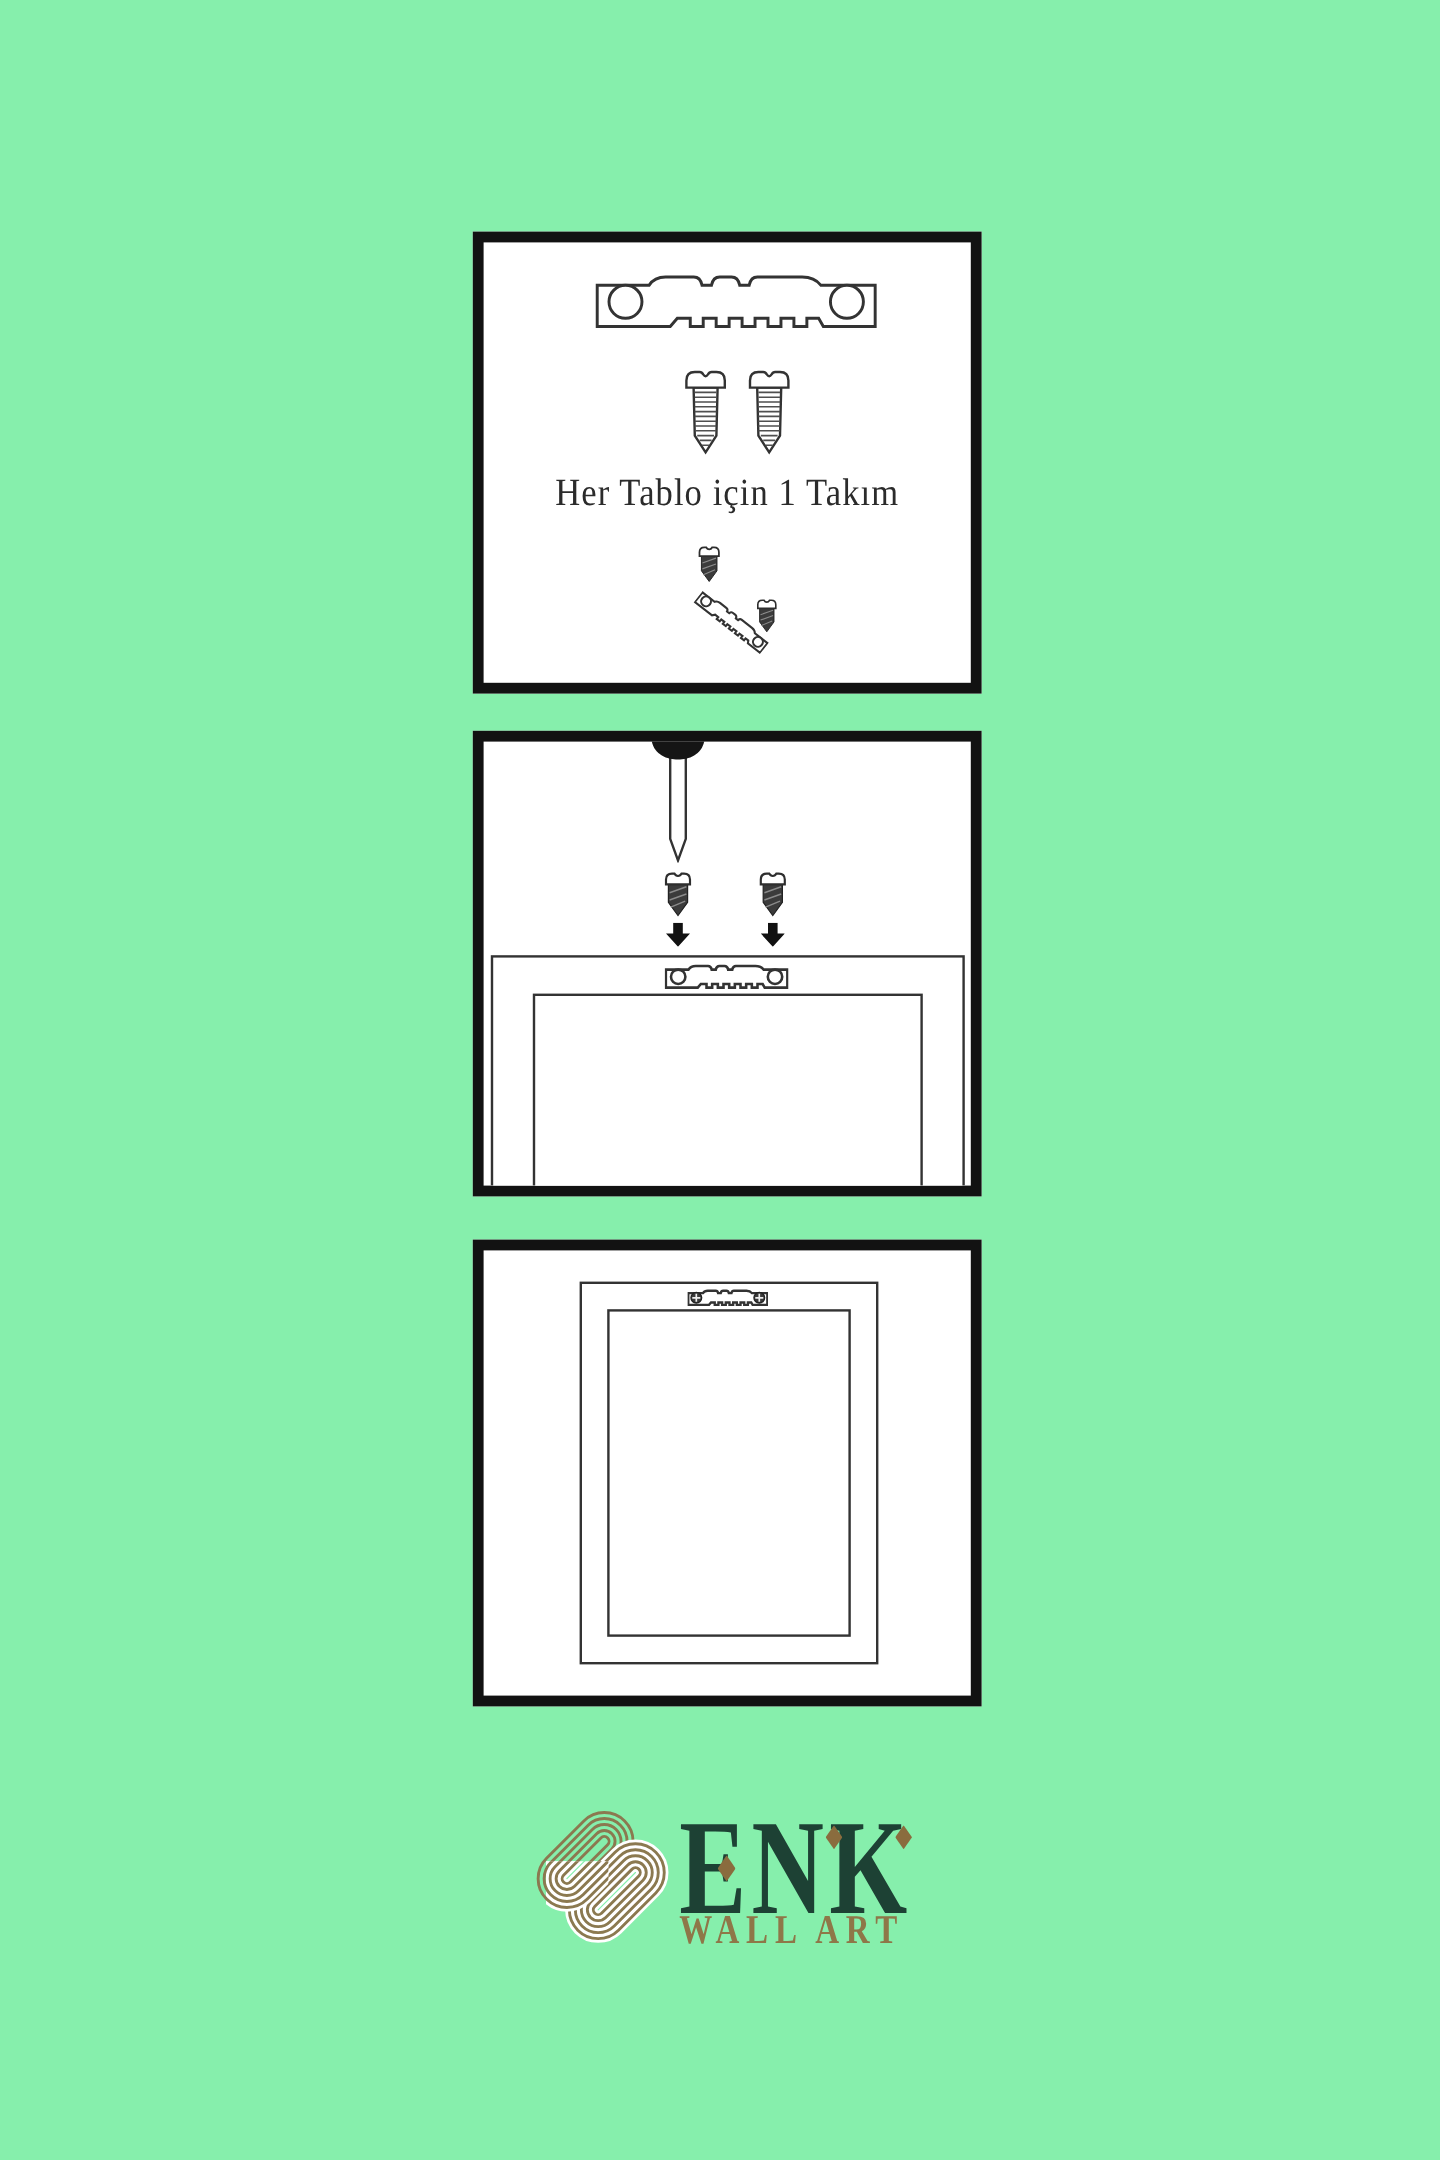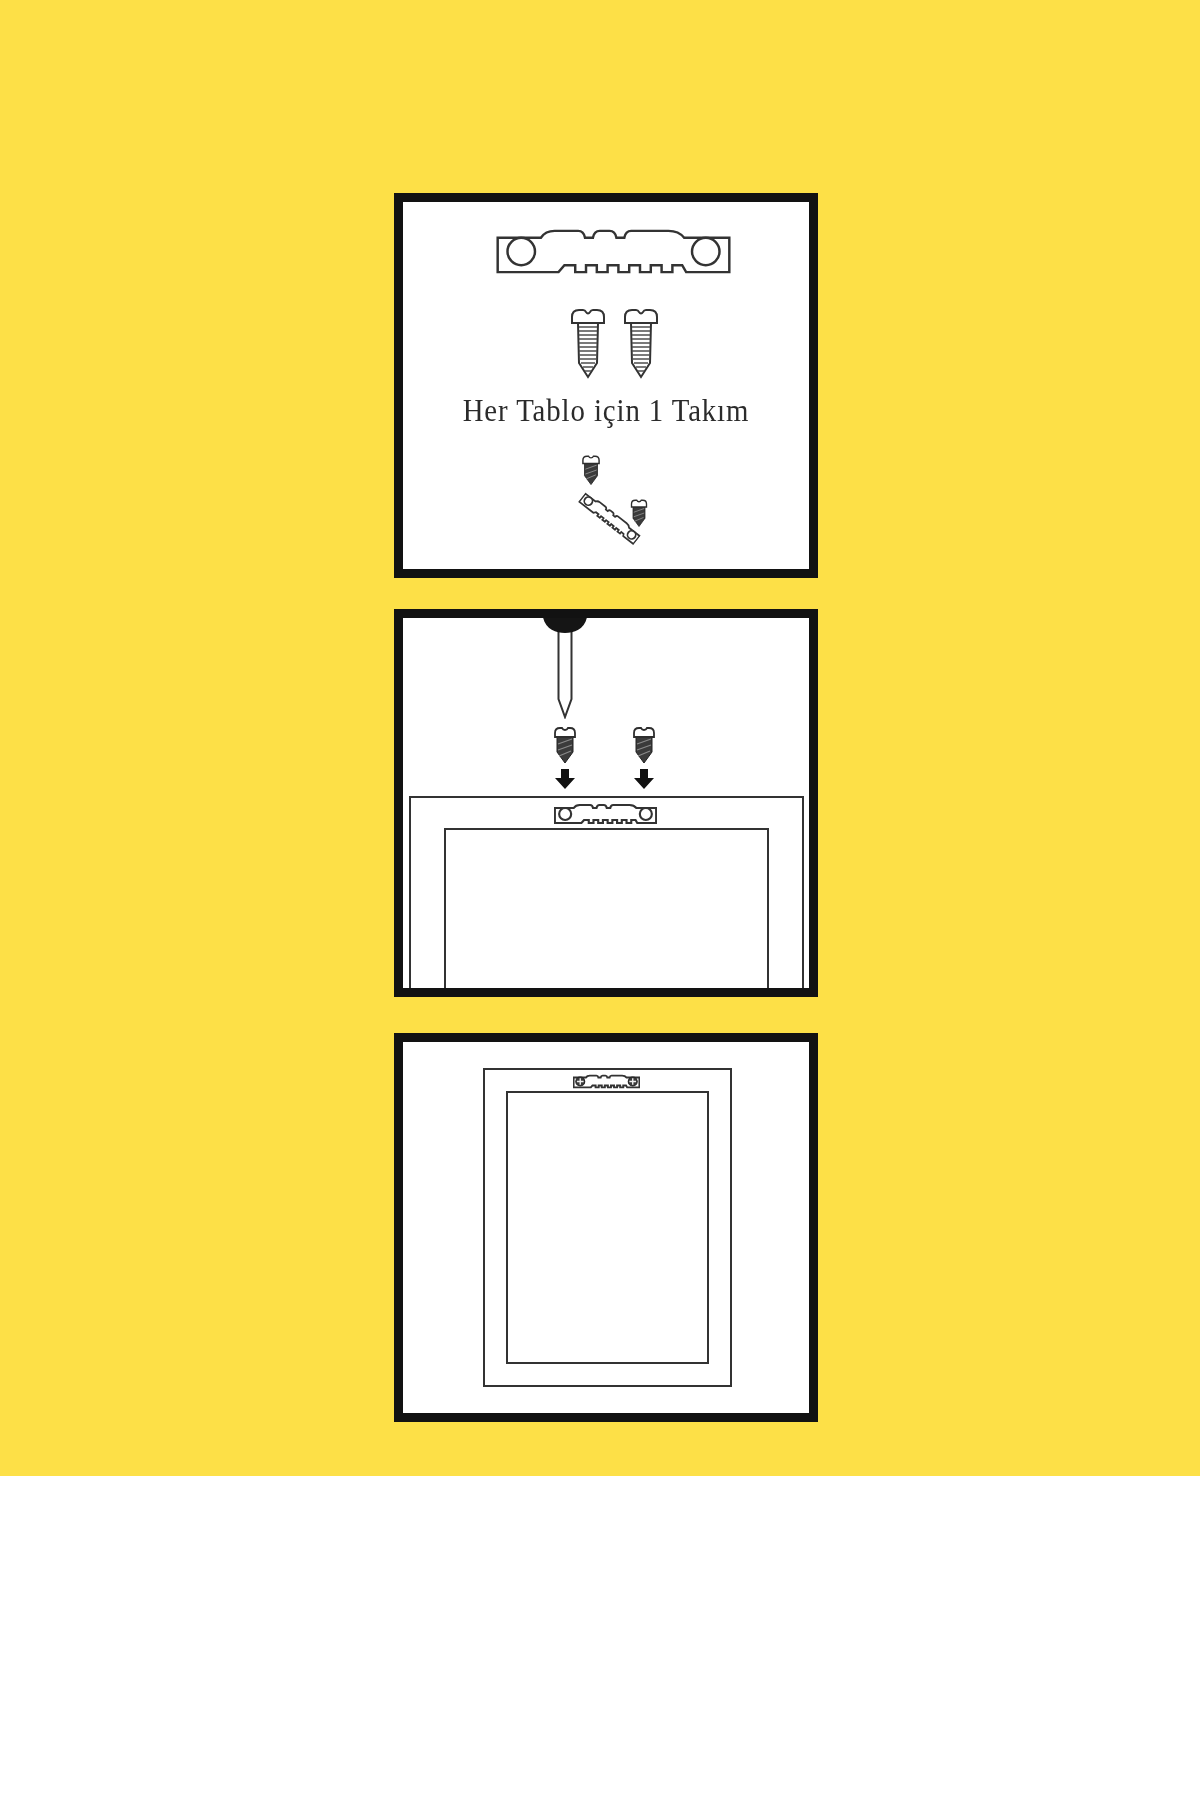--- a/index.html
+++ b/index.html
@@ -1,16 +1,16 @@
 <!DOCTYPE html>
 <html><head>
 <meta charset="utf-8">
 <style>
   html,body{margin:0;padding:0;background:#ffffff;}
-  .page{position:relative;width:1200px;height:1476px;background:#fde047;overflow:hidden;
+  .page{position:relative;width:1200px;height:1800px;background:#86efac;overflow:hidden;
         font-family:"Liberation Sans", sans-serif;}
   .panel{position:absolute;width:424px;background:#ffffff;border:9px solid #121212;
          box-sizing:border-box;overflow:hidden;}
   #panel-1{left:394px;top:193px;height:385px;}
   #panel-2{left:394px;top:609px;height:388px;}
   #panel-3{left:394px;top:1033px;height:389px;}
   .abs{position:absolute;}
   .caption{position:absolute;left:0;right:0;top:190px;text-align:center;
            font-family:"Liberation Serif","DejaVu Serif",serif;font-size:32px;
            color:#2b2b2b;letter-spacing:1px;transform:scaleX(.9);}

